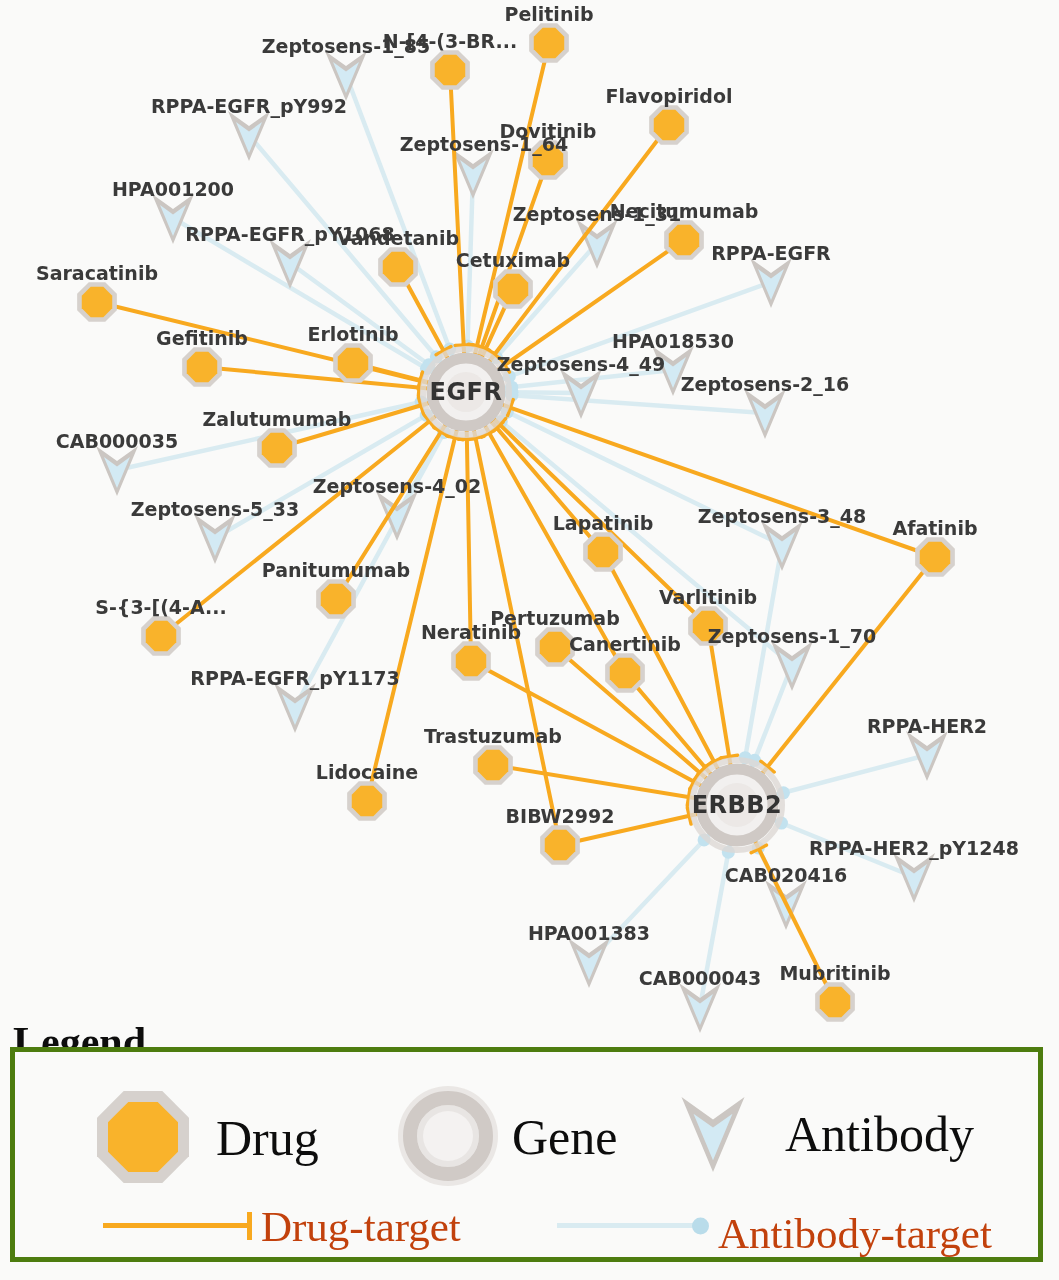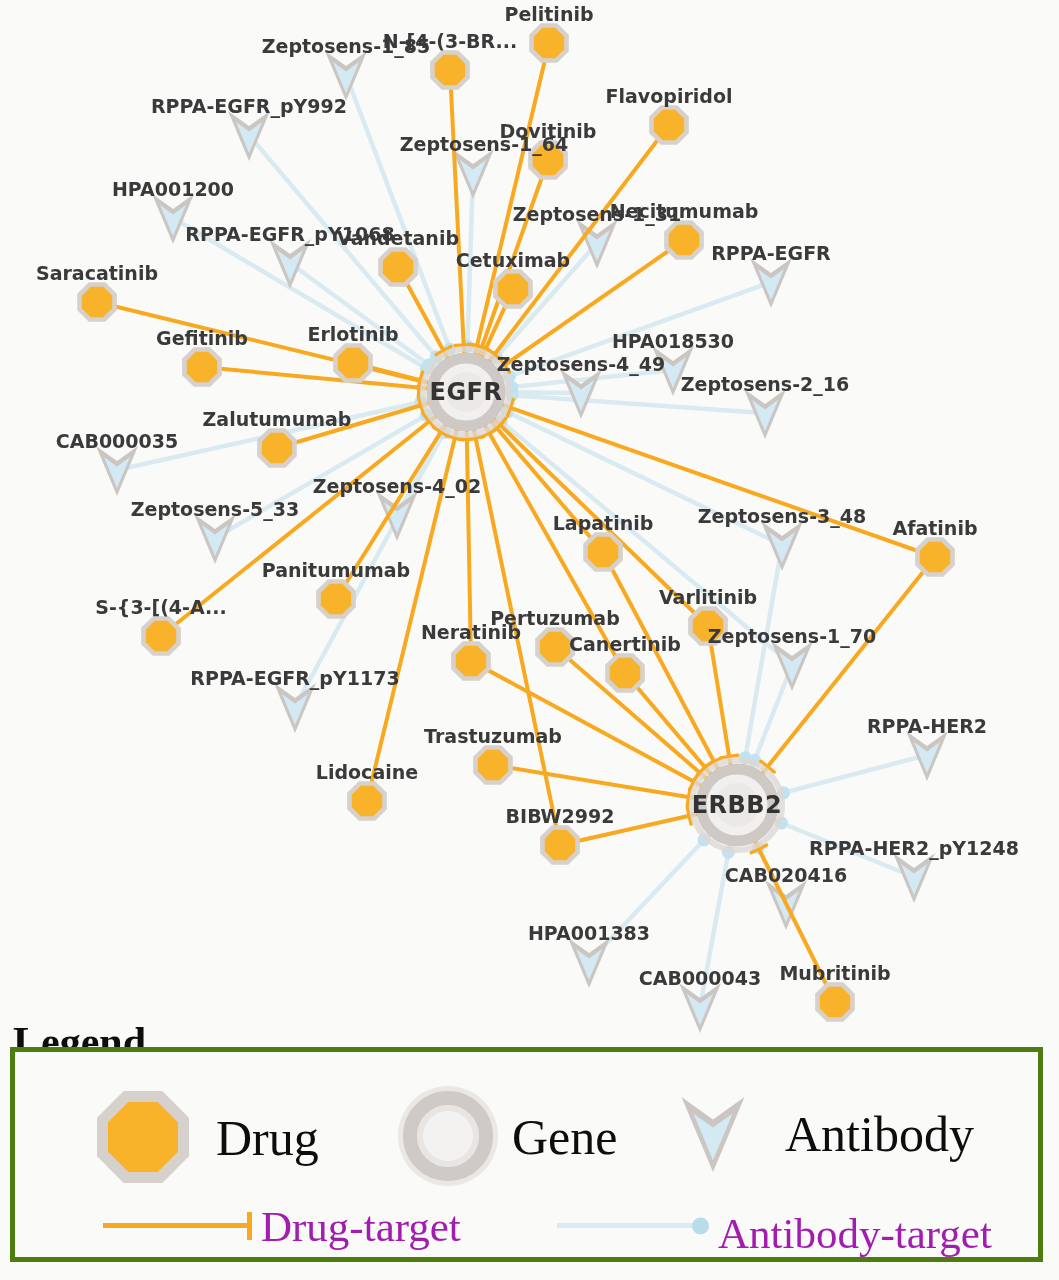--- a/index.html
+++ b/index.html
@@ -11,21 +11,21 @@
 
   
   .legend-title{position:absolute;left:13px;top:986px;font-family:"Liberation Serif",serif;
                 font-weight:700;font-size:42px;color:#0d0d0d;margin-top:32px;}
   .legend-box{position:absolute;left:10px;top:1047px;width:1033px;height:215px;
               border:5px solid #4d7c0f;box-sizing:border-box;background:#fafaf9;}
   .labs{position:absolute;}
   .ltext{position:absolute;transform:translateY(-54%);font-family:"Liberation Serif",serif;
          font-size:50px;color:#0d0d0d;white-space:nowrap;}
   .ltext2{position:absolute;transform:translateY(-54%);font-family:"Liberation Serif",serif;
-          font-size:43px;color:#a21caf;white-space:nowrap;}
+          font-size:43px;color:#c2410c;white-space:nowrap;}
   .loct{position:absolute;width:92px;height:92px;background:#d6d1cd;
         clip-path:polygon(29% 0%,71% 0%,100% 29%,100% 71%,71% 100%,29% 100%,0% 71%,0% 29%);}
   .loct-in{position:absolute;left:11px;top:11px;width:70px;height:70px;background:#f9b32b;
         clip-path:polygon(29% 0%,71% 0%,100% 29%,100% 71%,71% 100%,29% 100%,0% 71%,0% 29%);}
   .lgene{position:absolute;width:90px;height:90px;border-radius:50%;
          border:14px solid #d0cac6;background:#f4f2f1;box-sizing:border-box;
          box-shadow:0 0 0 5px rgba(214,209,205,.45), inset 0 0 0 6px rgba(222,218,215,.55);}
   .lline{position:absolute;height:5px;}
   .lline.orange{background:#f8a91f;}
   .lline.blue{background:#d9ebf1;}

